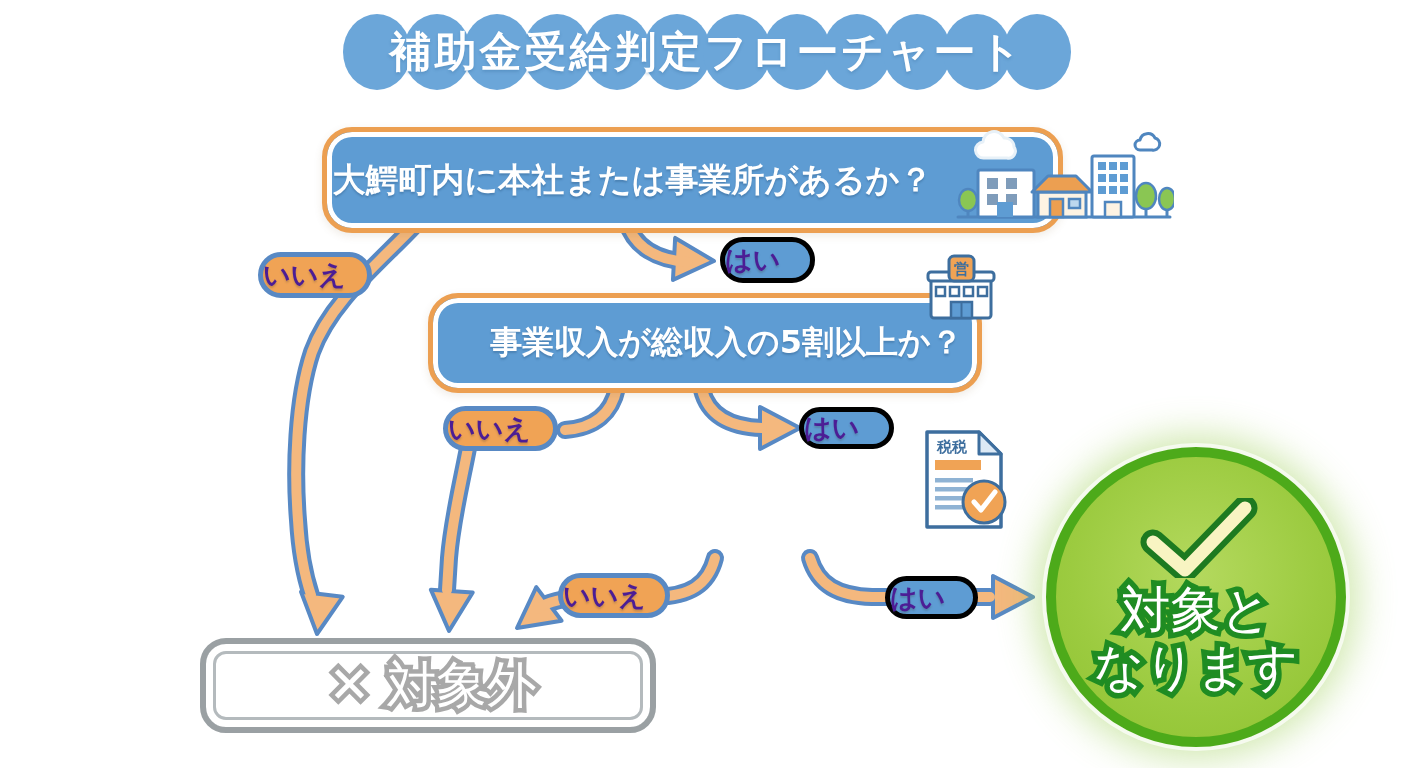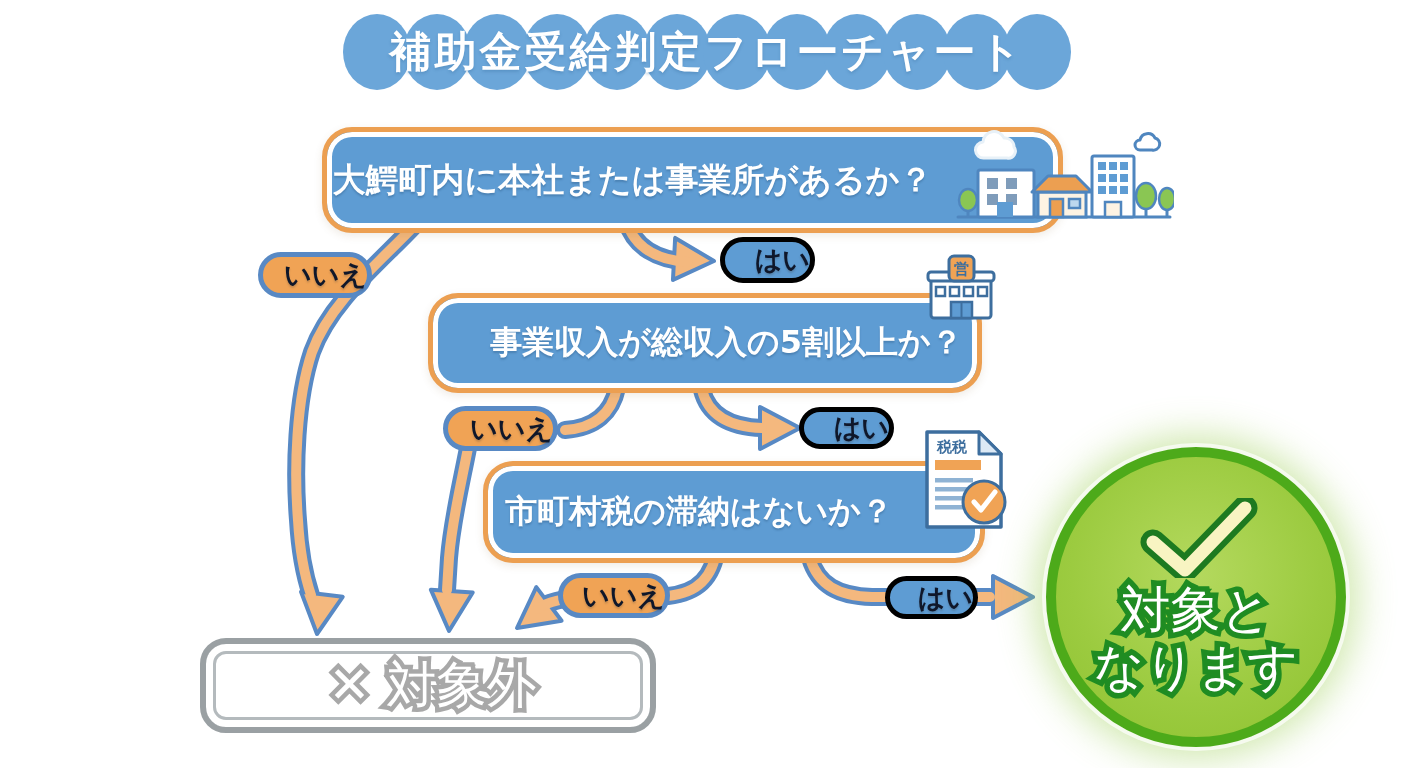--- a/index.html
+++ b/index.html
@@ -23,22 +23,22 @@
     color:#ffffff; font-weight:800; white-space:nowrap;
     text-shadow:0 2px 2px rgba(30,70,110,.3);
     z-index:2;
   }
   #qbox1 { left:322px; top:127px; width:741px; height:106px; font-size:33px; padding-right:120px; }
   #qbox2 { left:428px; top:293px; width:554px; height:100px; font-size:32px;padding-left:43px; }
   #qbox3 { left:483px; top:461px; width:502px; height:102px; font-size:32px; padding-right:70px; }
 
   
   .pill {
-    position:absolute; display:flex; align-items:center; justify-content:flex-end;
-    border-radius:999px; color:#0f172a; font-weight:800; font-size:27px; white-space:nowrap;
+    position:absolute; display:flex; align-items:center; justify-content:flex-start;
+    border-radius:999px; color:#4c1d95; font-weight:800; font-size:27px; white-space:nowrap;
     z-index:4; text-shadow:0 2px 2px rgba(60,60,60,.25);
   }
   .pill.yes { background:#5e9cd3; border:5px solid #000000; }
   .pill.no  { background:#f0a355; border:5px solid #5889c4; }
   #pill-yes1 { left:720px; top:237px; width:95px;  height:46px; }
   #pill-no1  { left:258px; top:252px; width:114px; height:46px; }
   #pill-no2  { left:443px; top:406px; width:115px; height:45px; }
   #pill-yes2 { left:799px; top:407px; width:95px;  height:42px; }
   #pill-no3  { left:558px; top:573px; width:112px; height:45px; }
   #pill-yes3 { left:885px; top:576px; width:93px;  height:43px; }
@@ -200,23 +200,20 @@
     <path d="M37.5,48 V64" stroke="#3d6e9e" stroke-width="2"></path>
   </svg>
 
   <div class="pill no" id="pill-no2">
     <span>いいえ</span>
   </div>
   <div class="pill yes" id="pill-yes2">
     <span>はい</span>
   </div>
 
-  <div class="qbox" id="qbox3">
-    <span>市町村税の滞納はないか？</span>
-  </div>
 
   <svg class="icon-abs" style="left:918px; top:428px;" width="90" height="104" viewBox="0 0 90 104" aria-hidden="true">
     <path d="M9,4 H61 L83,26 V99 H9 Z" fill="#ffffff" stroke="#3d6e9e" stroke-width="3.5" stroke-linejoin="round"></path>
     <path d="M61,4 V26 H83 Z" fill="#dce9f5" stroke="#3d6e9e" stroke-width="3" stroke-linejoin="round"></path>
     <text x="34" y="24" font-size="15" font-weight="bold" fill="#3d6e9e" text-anchor="middle">税税</text>
     <rect x="17" y="32" width="46" height="10" fill="#f0a355"></rect>
     <rect x="17" y="50" width="38" height="4.5" fill="#8fb3d4"></rect>
     <rect x="17" y="59" width="38" height="4.5" fill="#8fb3d4"></rect>
     <rect x="17" y="68" width="32" height="4.5" fill="#8fb3d4"></rect>
     <rect x="17" y="77" width="32" height="4.5" fill="#8fb3d4"></rect>

